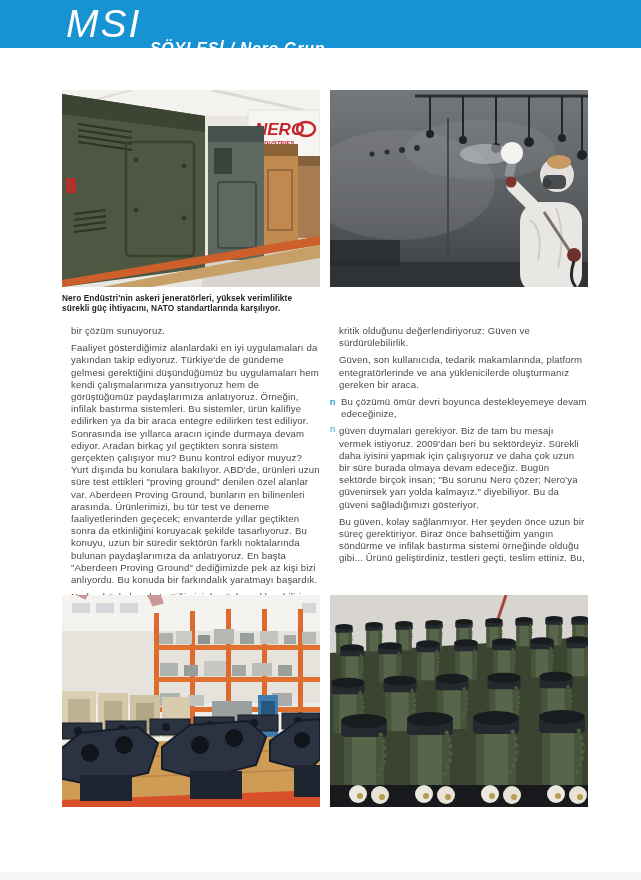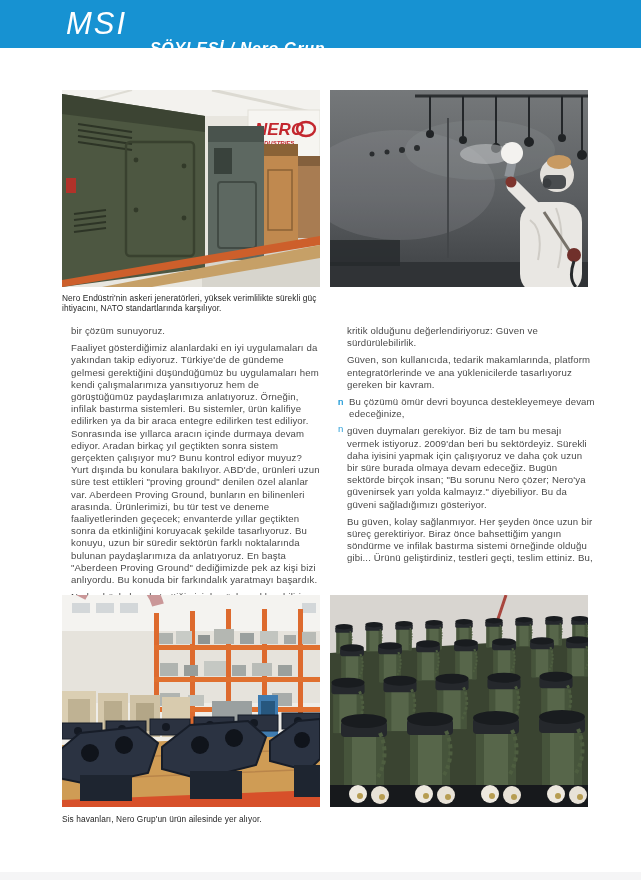--- a/index.html
+++ b/index.html
@@ -2,45 +2,45 @@
 <html><head>
 <meta charset="utf-8">
 <style>
   * { margin:0; padding:0; box-sizing:border-box; }
   html,body { background:#fff; }
   body { font-family:"Liberation Sans", sans-serif; }
   .page { position:relative; width:641px; height:880px; background:#ffffff; overflow:hidden; }
 
   
   .header-bar { position:absolute; left:0; top:0; width:641px; height:48px; background:#1792d2; }
-  .msi-logo { position:absolute; left:66px; top:1px; color:#ffffff; font-size:31px; font-style:italic;
+  .msi-logo { position:absolute; left:66px; top:1px; color:#ffffff; font-size:39px; font-style:italic;
               font-weight:400; letter-spacing:2px; line-height:46px; }
   .section-label { position:absolute; left:150px; top:40px; color:#ffffff; font-size:16px;
                    font-style:italic; letter-spacing:0.7px; font-weight:700; }
 
   
   .photo { position:absolute; width:258px; overflow:hidden; }
   .photo svg { display:block; width:100%; height:100%; }
   .photo-tl { left:62px;  top:90px;  height:197px; }
   .photo-tr { left:330px; top:90px;  height:197px; }
   .photo-bl { left:62px;  top:595px; height:212px; }
   .photo-br { left:330px; top:595px; height:212px; }
 
   
-  .caption { position:absolute; width:258px; font-size:8.3px; font-weight:400; color:#1d1d1d;
+  .caption { position:absolute; width:258px; font-size:8.3px; font-weight:700; color:#1d1d1d;
              line-height:1.25; letter-spacing:0.1px; }
   .cap-tl { left:62px;  top:293px; }
   .cap-tr { left:330px; top:293px; }
   .cap-bl { left:62px;  top:814px; }
 
   
   .col { position:absolute; width:258px; font-size:9.6px; line-height:12.2px; color:#4a4a4a;
          letter-spacing:0.15px; }
   .col-left  { left:62px;  top:325px; }
-  .col-right { left:330px; top:325px;margin-left:8px; }
+  .col-right { left:330px; top:325px; }
   .para { margin:0 0 5px 0;padding-left:9px; }
   .bullets { list-style:none; margin:1px 0 5px 0; }
   .bullet { position:relative; padding-left:11px; margin:0 0 3px 0; }
   .bullet-marker { position:absolute; left:0; top:0; color:#2d9fd8; font-weight:400; }
 
   .footer-strip { position:absolute; left:0; top:872px; width:641px; height:8px; background:#f5f5f6; }
 </style>
 </head>
 <body>
 
@@ -155,21 +155,21 @@
   <div class="caption cap-tl">Nero Endüstri'nin askeri jeneratörleri, yüksek verimlilikte sürekli güç ihtiyacını, NATO standartlarında karşılıyor.</div>
 
   <div class="col col-left">
     <p class="para">bir çözüm sunuyoruz.</p>
     <p class="para">Faaliyet gösterdiğimiz alanlardaki en iyi uygulamaları da yakından takip ediyoruz. Türkiye'de de gündeme gelmesi gerektiğini düşündüğümüz bu uygulamaları hem kendi çalışmalarımıza yansıtıyoruz hem de görüştüğümüz paydaşlarımıza anlatıyoruz. Örneğin, infilak bastırma sistemleri. Bu sistemler, ürün kalifiye edilirken ya da bir araca entegre edilirken test ediliyor. Sonrasında ise yıllarca aracın içinde durmaya devam ediyor. Aradan birkaç yıl geçtikten sonra sistem gerçekten çalışıyor mu? Bunu kontrol ediyor muyuz? Yurt dışında bu konulara bakılıyor. ABD'de, ürünleri uzun süre test ettikleri "proving ground" denilen özel alanlar var. Aberdeen Proving Ground, bunların en bilinenleri arasında. Ürünlerimizi, bu tür test ve deneme faaliyetlerinden geçecek; envanterde yıllar geçtikten sonra da etkinliğini koruyacak şekilde tasarlıyoruz. Bu konuyu, uzun bir süredir sektörün farklı noktalarında bulunan paydaşlarımıza da anlatıyoruz. En başta "Aberdeen Proving Ground" dediğimizde pek az kişi bizi anlıyordu. Bu konuda bir farkındalık yaratmayı başardık.</p>
     <p class="para">Neden böyle hareket ettiğimizi de şöyle açıklayabilirim. Savunma ve havacılık sektöründe, iki kavramın çok önemli ve</p>
   </div>
 
   <div class="col col-right">
     <p class="para">kritik olduğunu değerlendiriyoruz: Güven ve sürdürülebilirlik.</p>
-    <p class="para">Güven, son kullanıcıda, tedarik makamlarında, platform entegratörlerinde ve ana yüklenicilerde tasarlıyoruz gereken bir kavram.</p>
+    <p class="para">Güven, son kullanıcıda, tedarik makamlarında, platform entegratörlerinde ve ana yüklenicilerde oluşturmanız gereken bir araca.</p>
     <ul class="bullets">
       <li class="bullet">
         <span class="bullet-marker">n</span>
       </li>
       <li class="bullet">
         <span class="bullet-marker">n</span>
         <span>Bu çözümü ömür devri boyunca destekleyemeye devam edeceğinize,</span>
       </li>
       <li class="bullet">
         <span class="bullet-marker">n</span>
@@ -334,17 +334,16 @@
           <circle cx="96" cy="201" r="3"></circle>
           <circle cx="118" cy="202" r="3"></circle>
         <circle cx="162" cy="201" r="3"></circle>
           <circle cx="184" cy="202" r="3"></circle>
           <circle cx="228" cy="201" r="3"></circle>
           <circle cx="250" cy="202" r="3"></circle>
       </g>
     </svg>
   </div>
 
-  <div class="caption cap-bl">Sis havanları, Nero Grup'un ürün ailesinde yer alıyor.</div>
 
   <div class="footer-strip"></div>
 
 </div>
 
 </body></html>

